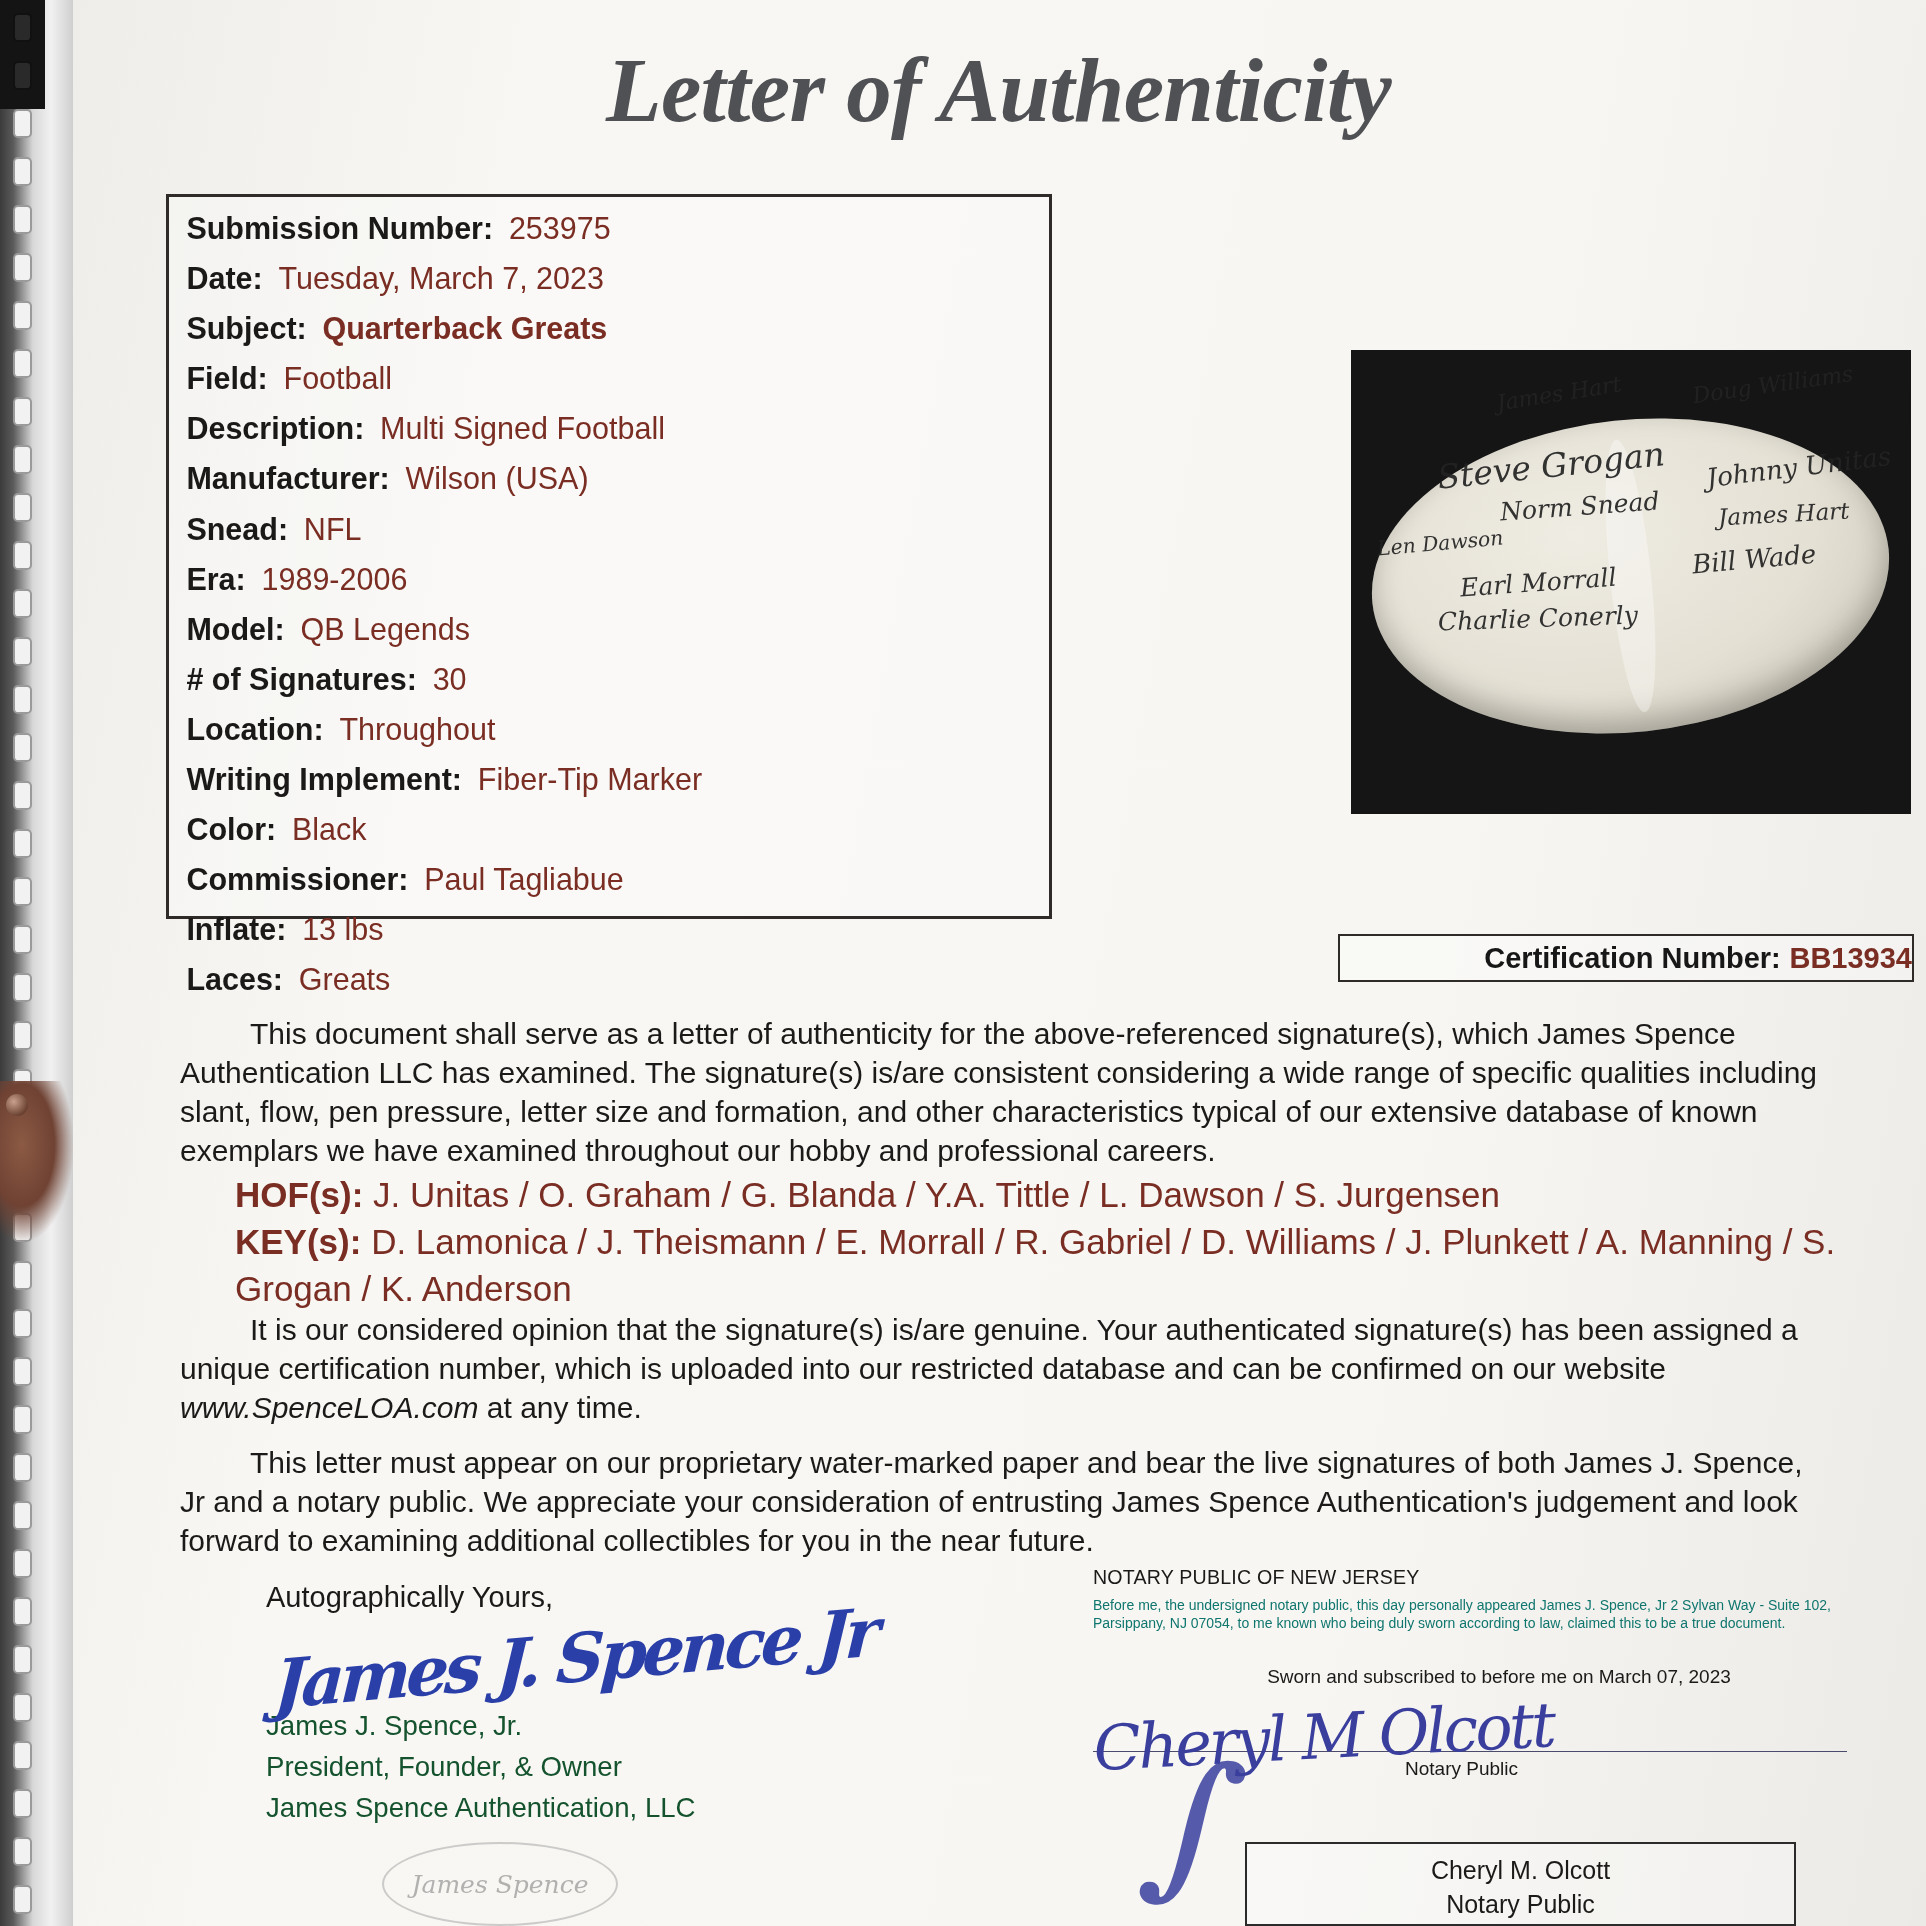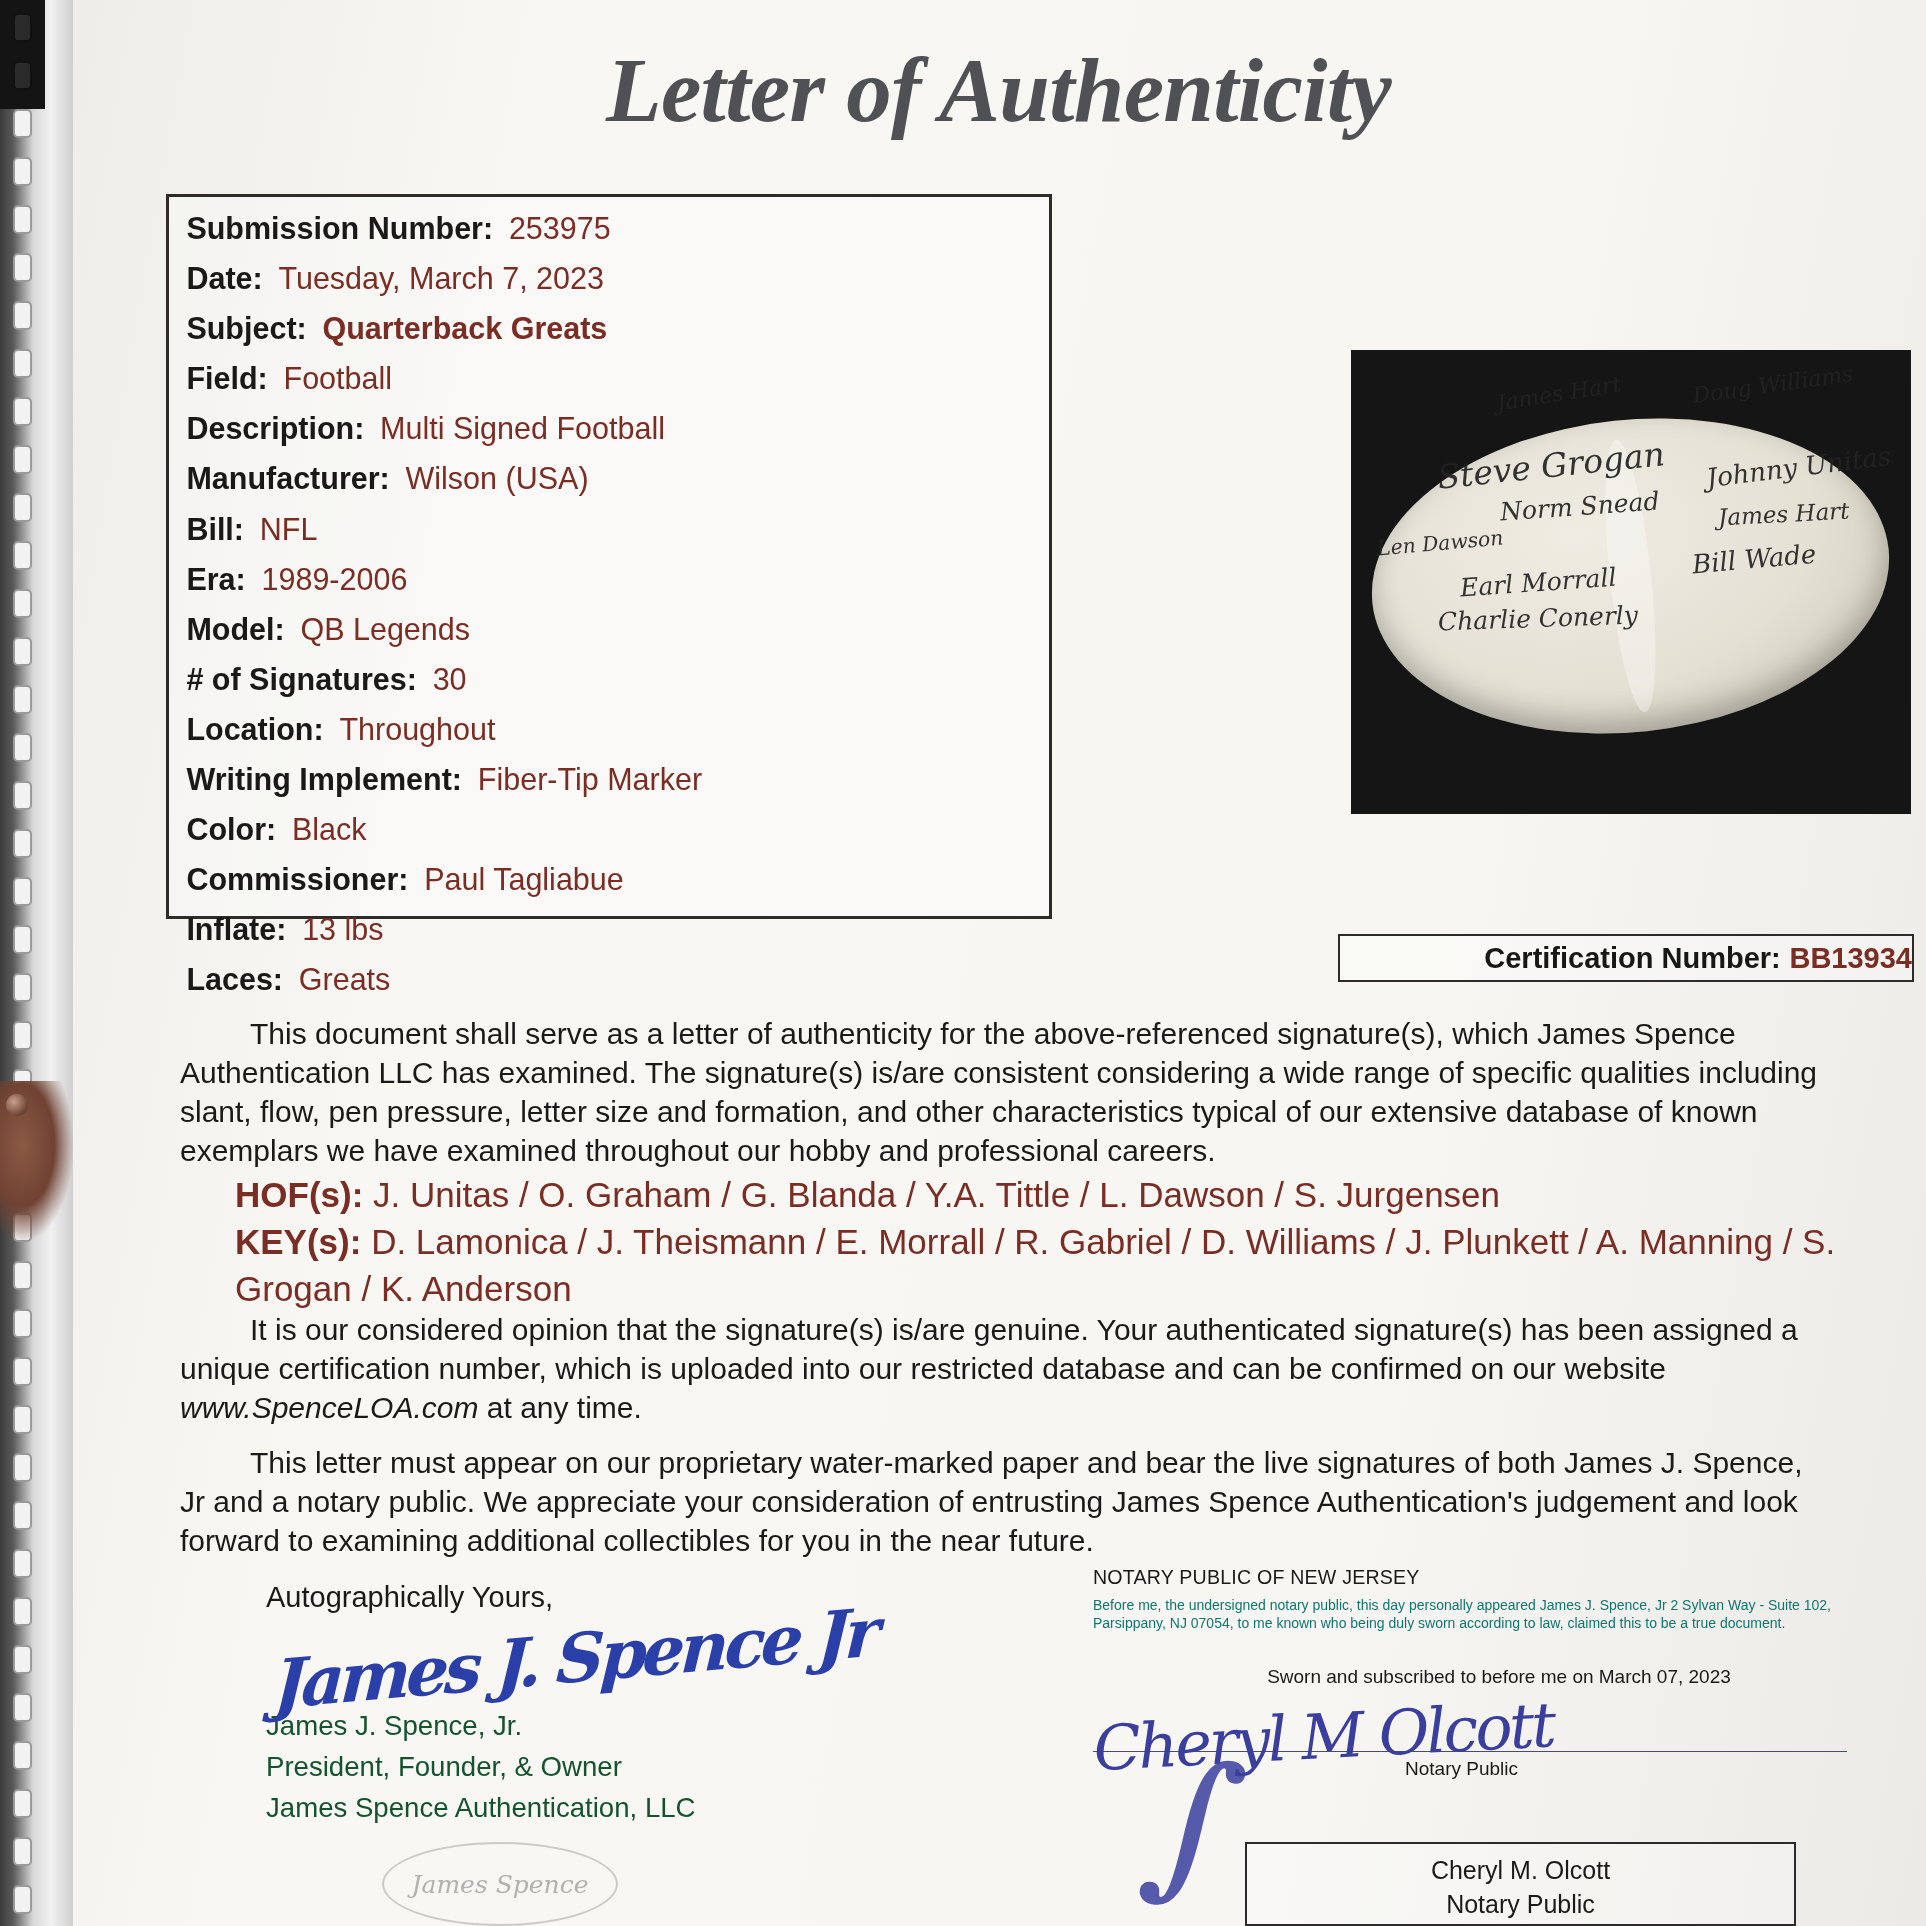--- a/index.html
+++ b/index.html
@@ -325,21 +325,21 @@
       </div>
       <div class="row">
         <span class="lbl">Description:</span>
         <span class="val">Multi Signed Football</span>
       </div>
       <div class="row">
         <span class="lbl">Manufacturer:</span>
         <span class="val">Wilson (USA)</span>
       </div>
       <div class="row">
-        <span class="lbl">Bill:</span>
+        <span class="lbl">Snead:</span>
         <span class="val">NFL</span>
       </div>
       <div class="row">
         <span class="lbl">Era:</span>
         <span class="val">1989-2006</span>
       </div>
       <div class="row">
         <span class="lbl">Model:</span>
         <span class="val">QB Legends</span>
       </div>

